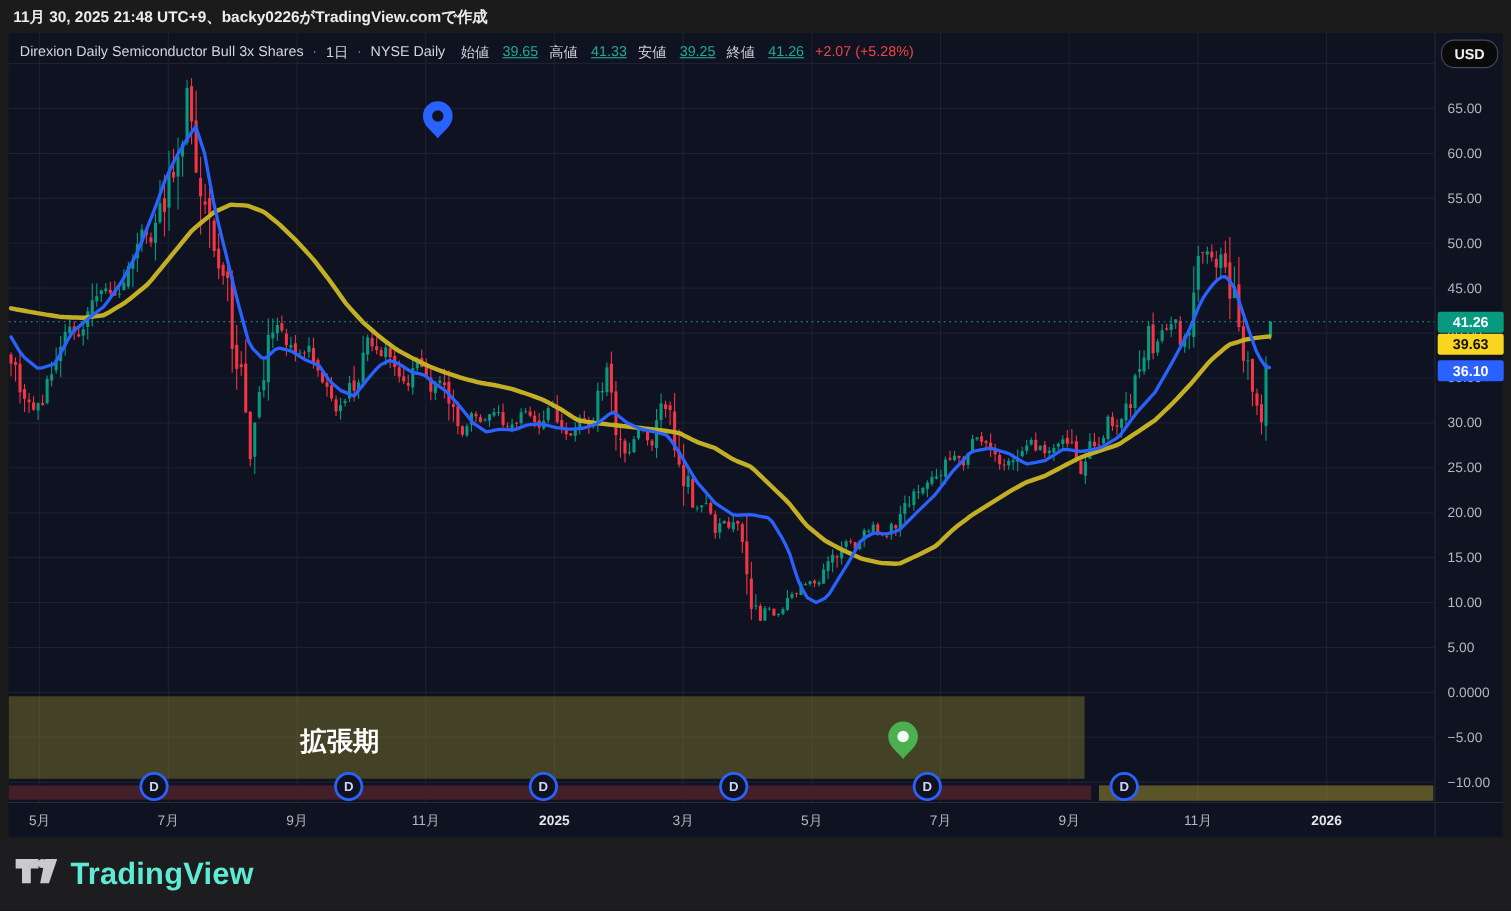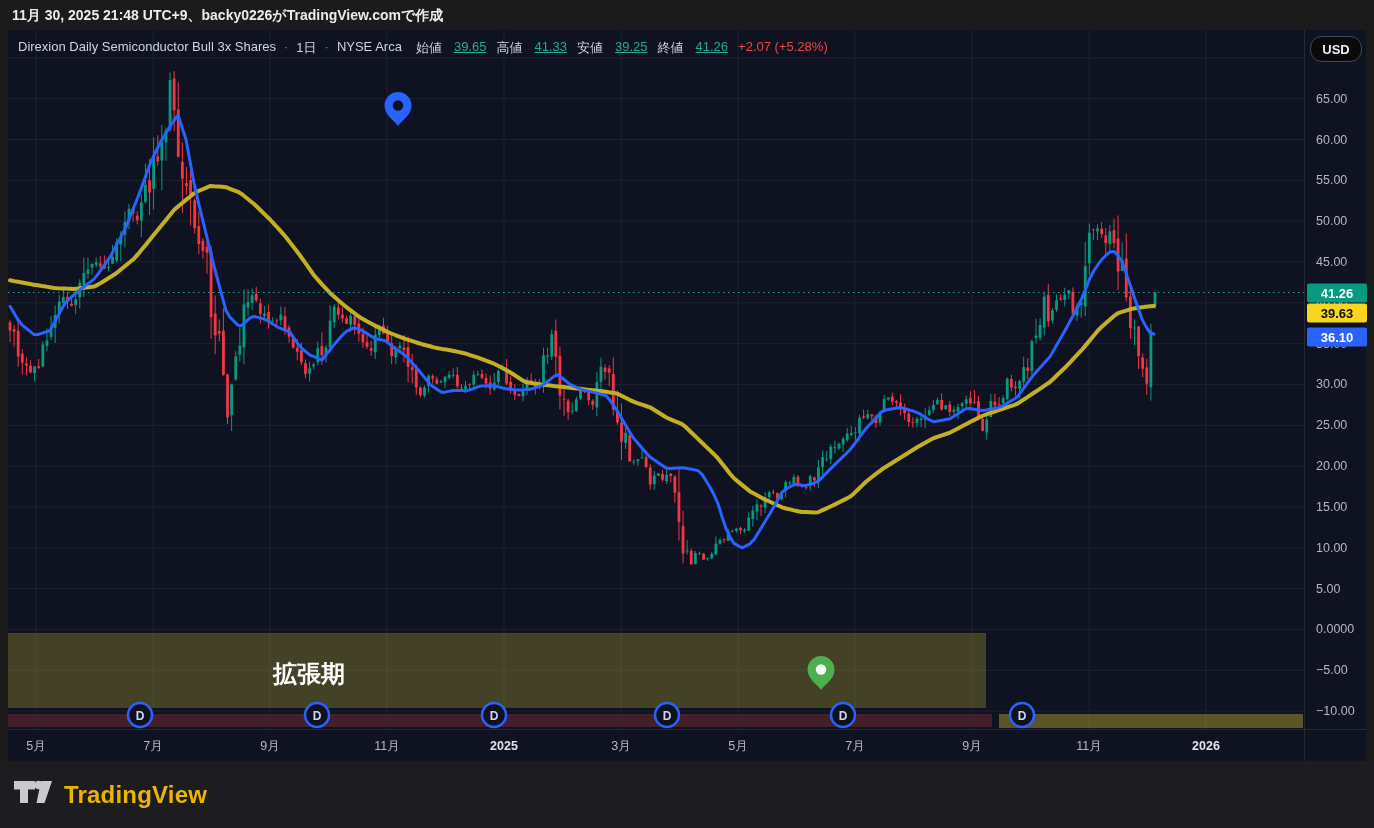--- a/index.html
+++ b/index.html
@@ -29,21 +29,21 @@
     width:52px; height:26px; border-radius:12px; background:#0a0a0a;
     border:1.5px solid #44495a; color:#eef0f4; font-size:13px; font-weight:700;
     display:flex; align-items:center; justify-content:center; cursor:pointer;
     font-family:"Liberation Sans","DejaVu Sans",sans-serif;
   }
   .footer-bar {
     position:absolute; left:0; top:762px; width:1374px; height:66px;
     background:#1d1d1f; z-index:6; display:flex; align-items:center; padding-left:14px;
   }
   .tv-logo { display:flex; align-items:center; gap:10px; cursor:pointer; }
-  .tv-logo-text { color:#eab308; font-size:24px; font-weight:700; letter-spacing:.2px; }
+  .tv-logo-text { color:#5eead4; font-size:28px; font-weight:700; letter-spacing:.2px; }
 </style>
 </head>
 <body>
 
 <div class="stage">
 
   <div class="attribution-bar">11月 30, 2025 21:48 UTC+9、backy0226がTradingView.comで作成</div>
 
   <svg id="chart-svg" width="1374" height="828">
       <rect x="8" y="30" width="1358" height="731" fill="#0f1220"></rect>
@@ -725,21 +725,21 @@
         <rect x="1307" y="327.5" width="60" height="19" rx="2" fill="#2962ff"></rect>
         <text x="1337" y="341.5" text-anchor="middle" font-size="13" font-weight="bold" fill="#ffffff">36.10</text>
       </g>
     </svg>
 
   <div class="pane-header">
     <span>Direxion Daily Semiconductor Bull 3x Shares</span>
     <span class="sep">·</span>
     <span>1日</span>
     <span class="sep">·</span>
-    <span>NYSE Arca</span>
+    <span>NYSE Daily</span>
     <span class="ohlc">
       <span class="pair">
           <span class="lbl">始値</span>
           <span class="val">39.65</span>
         </span>
       <span class="pair">
           <span class="lbl">高値</span>
           <span class="val">41.33</span>
         </span>
       <span class="pair">

